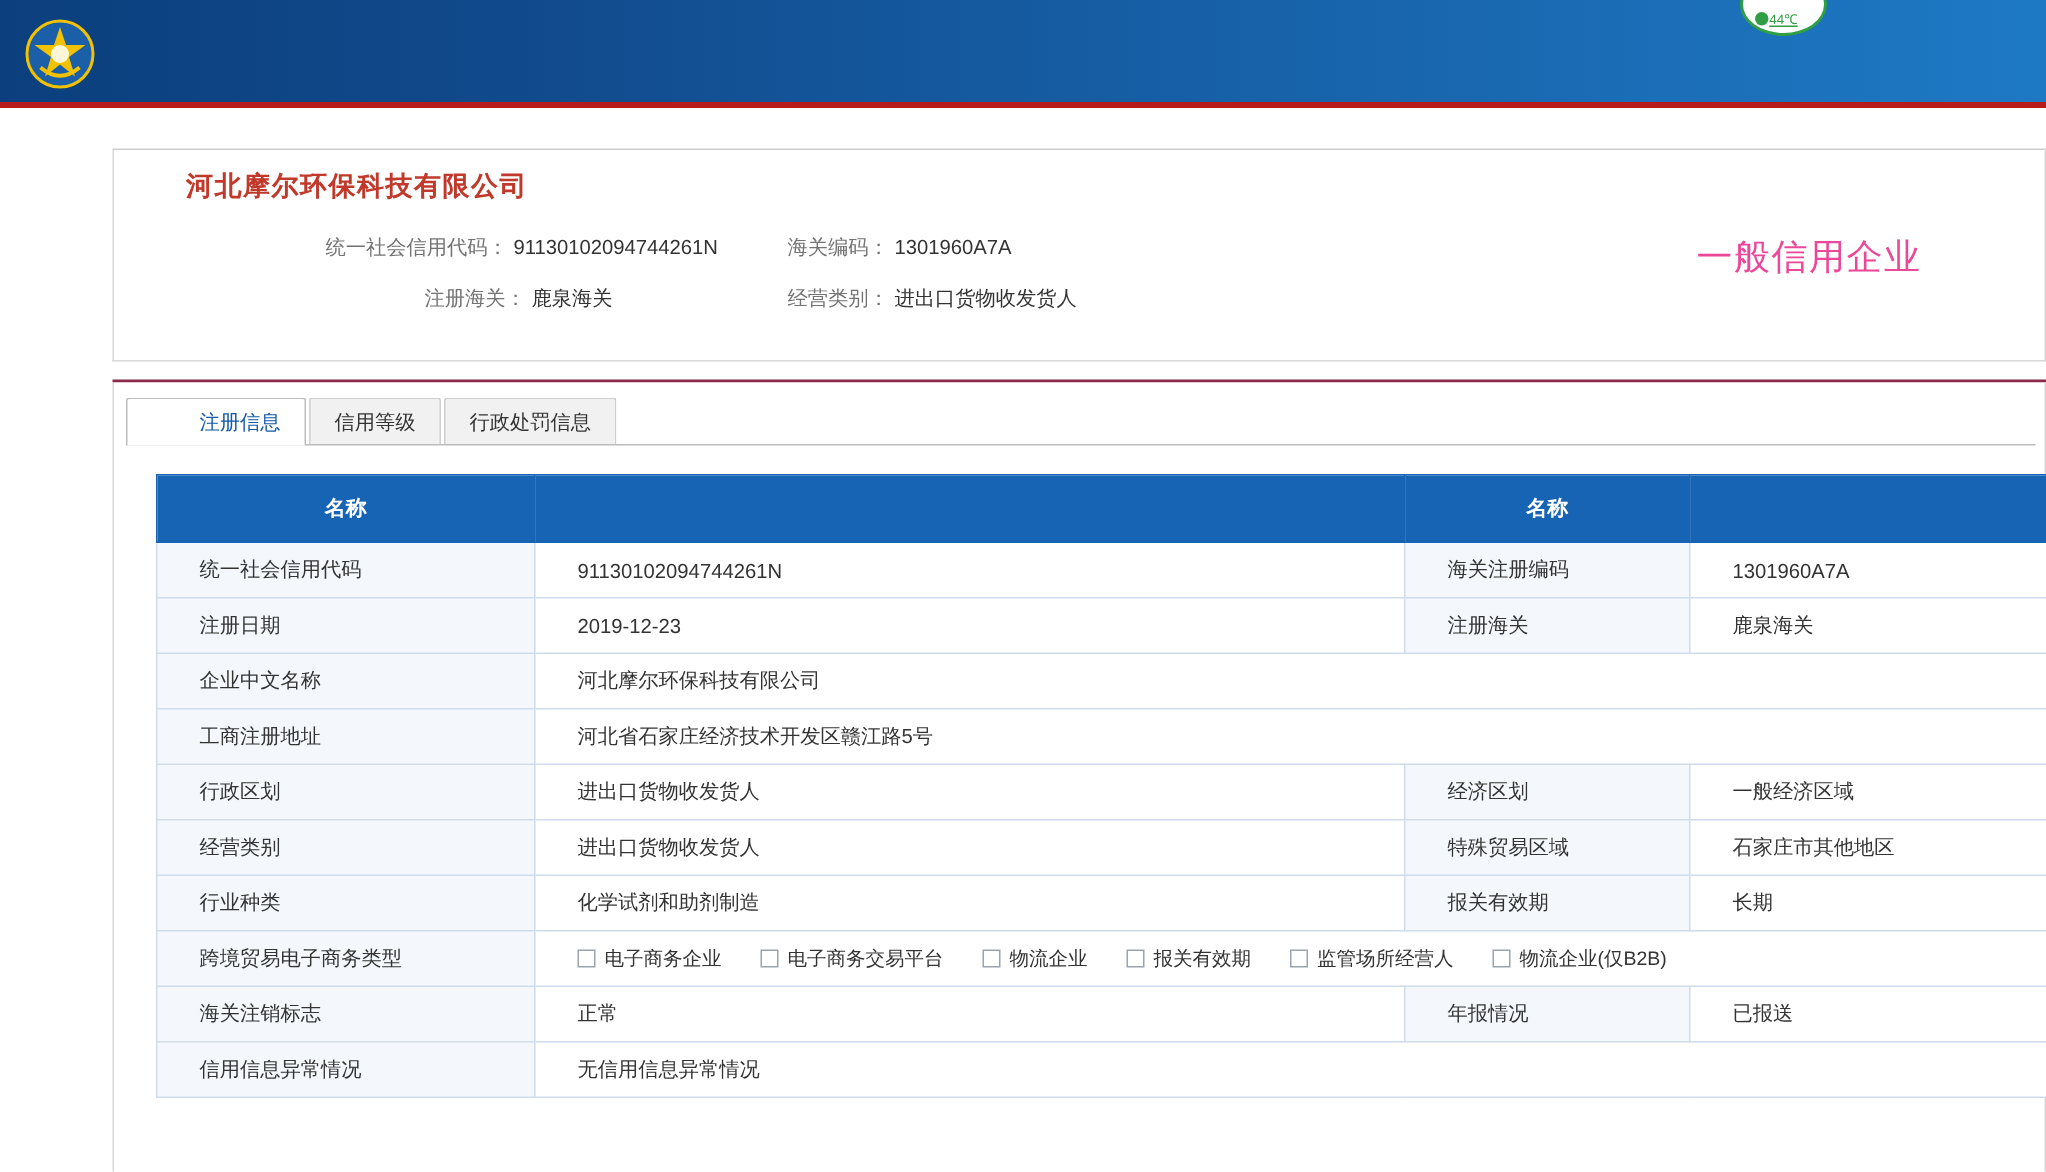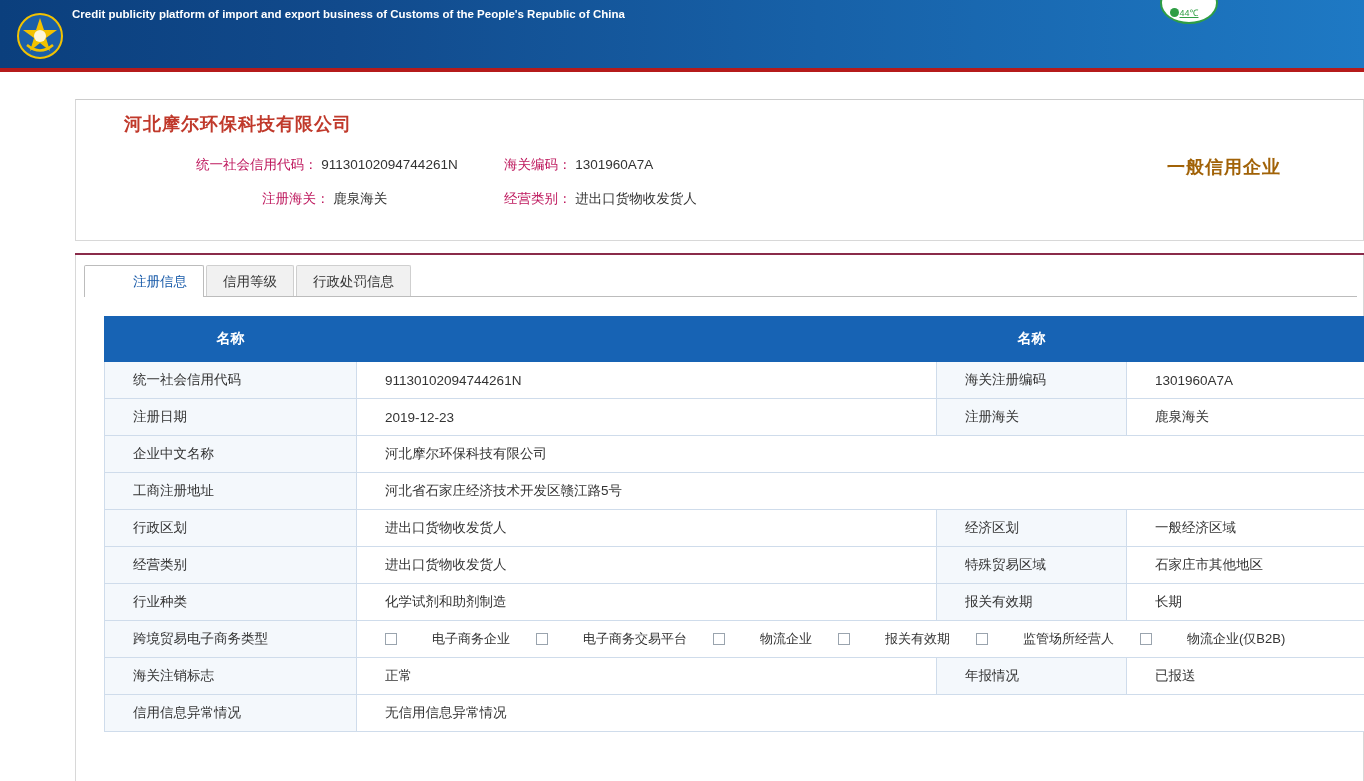--- a/index.html
+++ b/index.html
@@ -113,36 +113,37 @@
     font-weight: bold;
     letter-spacing: 1px;
   }
   .info-row {
     position: absolute;
     font-size: 13.5px;
     line-height: 20px;
     white-space: nowrap;
   }
   .info-label {
-    color: #be185d;
+    color: #737373;
+    margin-left: 21px;
   }
   .info-value {
     color: #333333;
   }
   .row1-a { left: 120px; top: 55px; }
   .row1-b { left: 428px; top: 55px; }
   .row2-a { left: 186px; top: 89px; }
   .row2-b { left: 428px; top: 89px; }
   .credit-badge {
     position: absolute;
     right: 82px;
     top: 55px;
-    color: #a16207;
-    font-size: 18px;
-    font-weight: bold;
+    color: #ec4899;
+    font-size: 24px;
+    font-weight: normal;
     letter-spacing: 1px;
   }
 
   
   .section-divider {
     position: absolute;
     left: 75px;
     top: 181px;
     width: 1289px;
     height: 2px;
@@ -242,21 +243,20 @@
     align-items: center;
     gap: 0;
     white-space: nowrap;
   }
   .cb-item {
     display: inline-flex;
     align-items: center;
     margin-right: 26px;
     font-size: 13px;
     color: #333333;
-    gap: 29px;
   }
   .cb-box {
     display: inline-block;
     width: 12px;
     height: 12px;
     border: 1px solid #9aa4ae;
     background: #ffffff;
     margin-right: 6px;
     box-sizing: border-box;
   }
@@ -267,21 +267,20 @@
 <div class="header">
   <div class="emblem">
     <svg width="52" height="52" viewBox="0 0 52 52">
       <circle cx="26" cy="26" r="22" fill="#1b5fa8" stroke="#f2c200" stroke-width="2"></circle>
       <path d="M26 8 L30 20 L43 20 L32 28 L36 41 L26 33 L16 41 L20 28 L9 20 L22 20 Z" fill="#f2c200"></path>
       <circle cx="26" cy="26" r="6" fill="#ffffff" opacity="0.85"></circle>
       <path d="M13 35 Q26 46 39 35" stroke="#f2c200" stroke-width="2.5" fill="none"></path>
     </svg>
   </div>
   <div class="header-text">
-    <div class="header-title-en">Credit publicity platform of import and export business of Customs of the People's Republic of China</div>
   </div>
   <div class="weather-badge">
     <span class="wicon"></span>
     <span class="wtext">44℃</span>
   </div>
   <div class="header-bottom-line"></div>
 </div>
 
 <div class="content">
 

